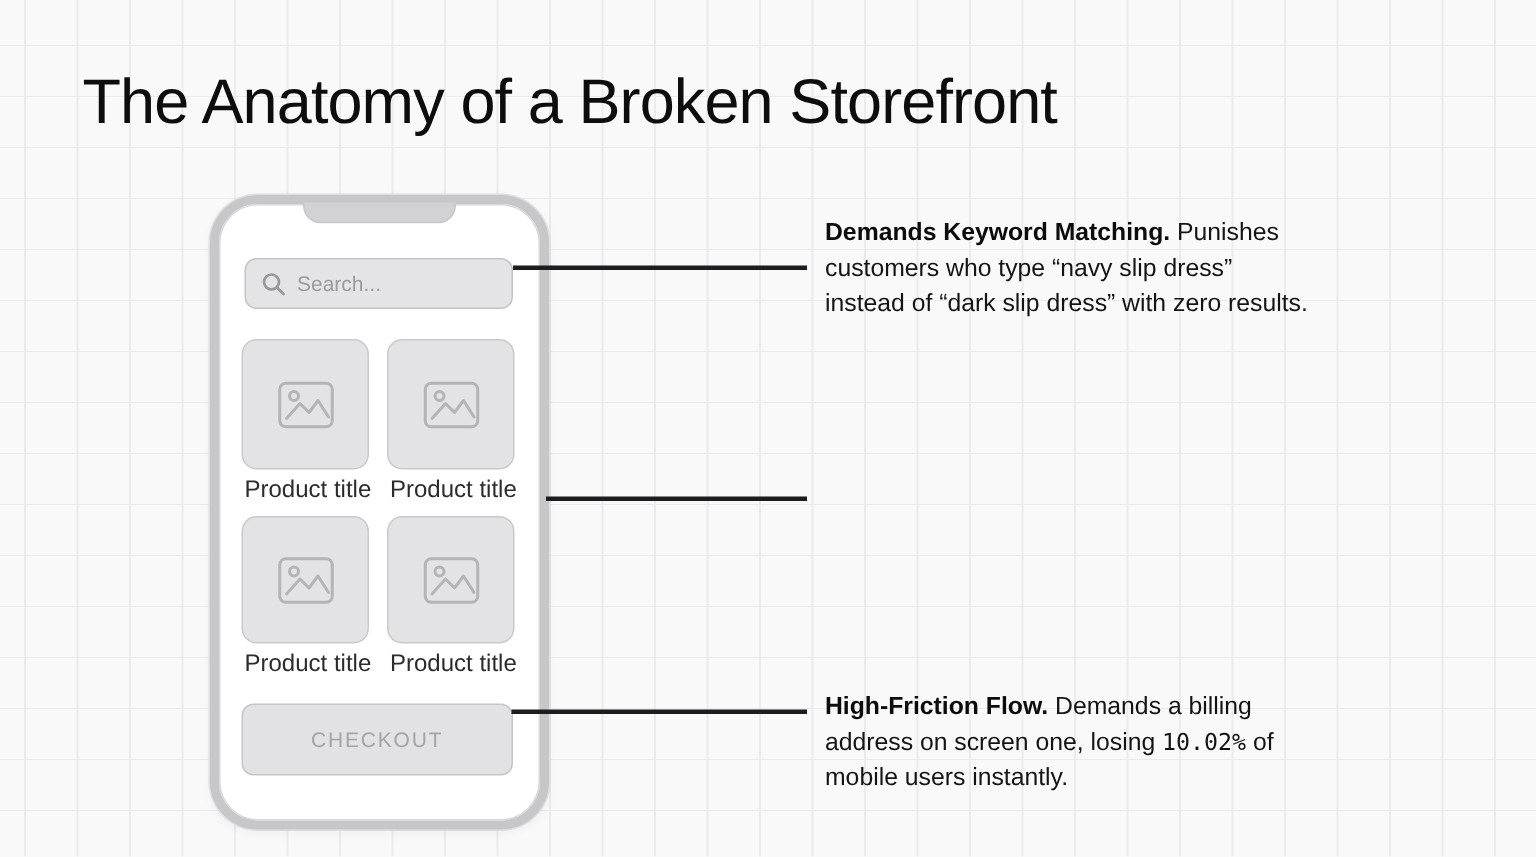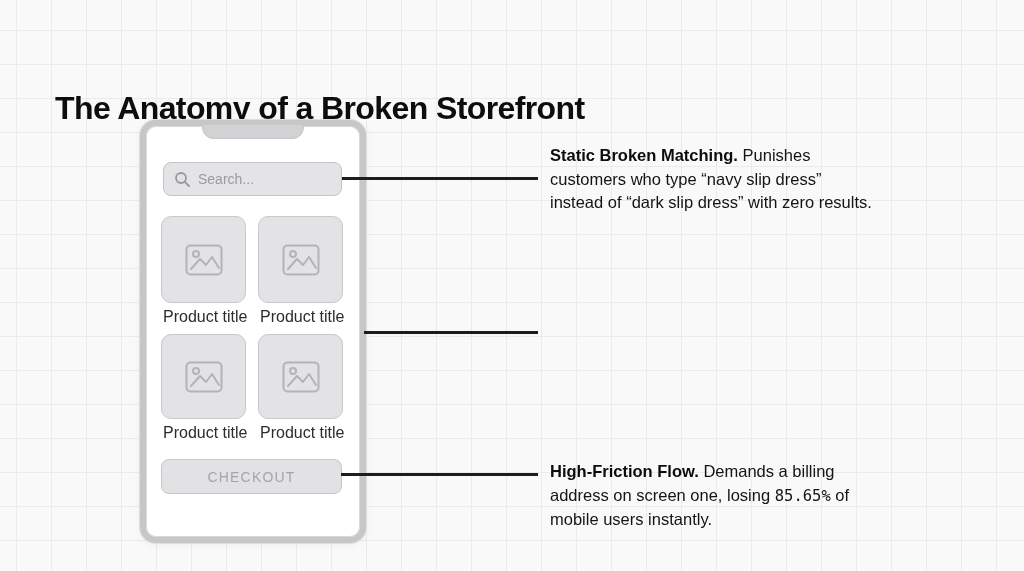--- a/index.html
+++ b/index.html
@@ -17,37 +17,36 @@
       linear-gradient(to right, #ebebee 1px, transparent 1px),
       linear-gradient(to bottom, #ebebee 1px, transparent 1px);
     background-size: 35px 34px;
     background-position: 16px 30px;
   }
 
   .page-title {
     position: absolute;
     left: 55px;
     top: 44px;
-    font-size: 32px;
-    font-weight: 700;
+    font-size: 42px;
+    font-weight: 400;
     letter-spacing: -0.6px;
     color: #0d0d0d;
-    margin-top: 46px;
   }
 
   
   .phone {
     position: absolute;
     left: 140px;
-    top: 120px;
+    top: 130px;
     width: 226px;
     height: 423px;
     background: #ffffff;
     border: 6px solid #c7c7ca;
-    border-radius: 16px;
+    border-radius: 32px;
     box-shadow: 0 0 0 1px #dedee1, inset 0 0 0 1px #d9d9dc, 0 2px 8px rgba(0,0,0,0.05);
   }
   .notch {
     position: absolute;
     top: -1px;
     left: 50%;
     transform: translateX(-50%);
     width: 102px;
     height: 14px;
     background: #d2d2d5;
@@ -97,21 +96,21 @@
     padding-left: 2px;
     white-space: nowrap;
   }
   .lrow1 { top: 182px; }
   .lrow2 { top: 298px; }
   .checkout-btn {
     position: absolute;
     left: 15px;
     top: 333px;
     width: 181px;
-    height: 35px;
+    height: 48px;
     background: #e2e2e4;
     border: 1.5px solid #c6c6c9;
     border-radius: 8px;
     display: flex;
     align-items: center;
     justify-content: center;
     font-size: 14px;
     letter-spacing: 1.2px;
     color: #a5a5a9;
   }
@@ -202,27 +201,27 @@
     <div class="checkout-btn">
       <span>CHECKOUT</span>
     </div>
   </div>
 
   <div class="connector conn1"></div>
   <div class="connector conn2"></div>
   <div class="connector conn3"></div>
 
   <p class="annotation ann1">
-    <b>Static Broken Matching.</b>
+    <b>Demands Keyword Matching.</b>
     <span class="ann-body">Punishes
 customers who type “navy slip dress”
 instead of “dark slip dress” with zero results.</span>
   </p>
 
 
   <p class="annotation ann3">
     <b>High-Friction Flow.</b>
     <span class="ann-body">Demands a billing
-address on screen one, losing </span><span class="ann-body stat-mono">85.65%</span><span class="ann-body"> of
+address on screen one, losing </span><span class="ann-body stat-mono">10.02%</span><span class="ann-body"> of
 mobile users instantly.</span>
   </p>
 
 </div>
 
 </body></html>

